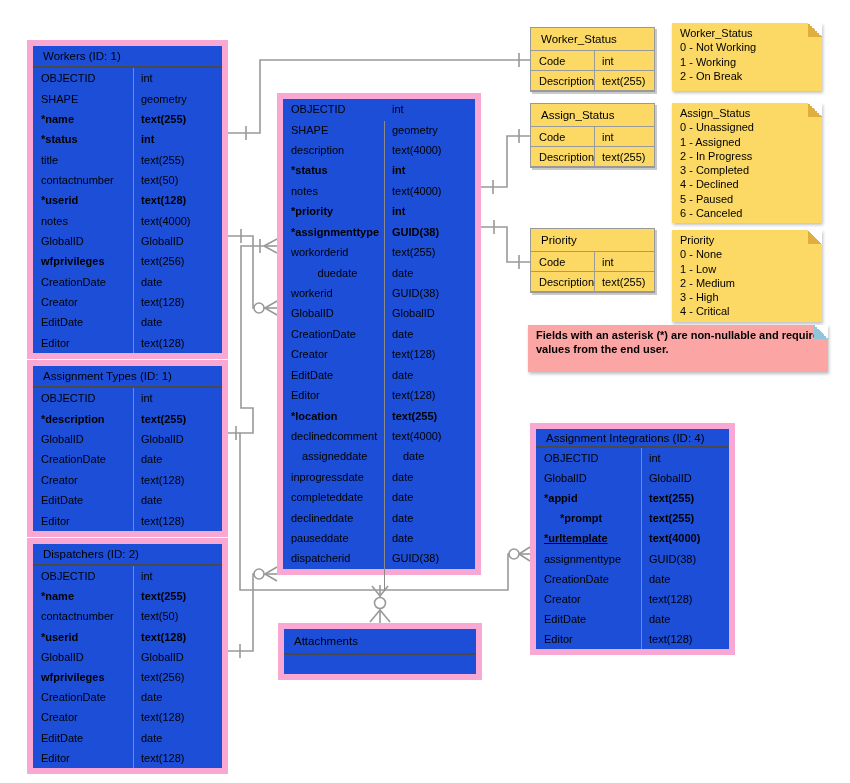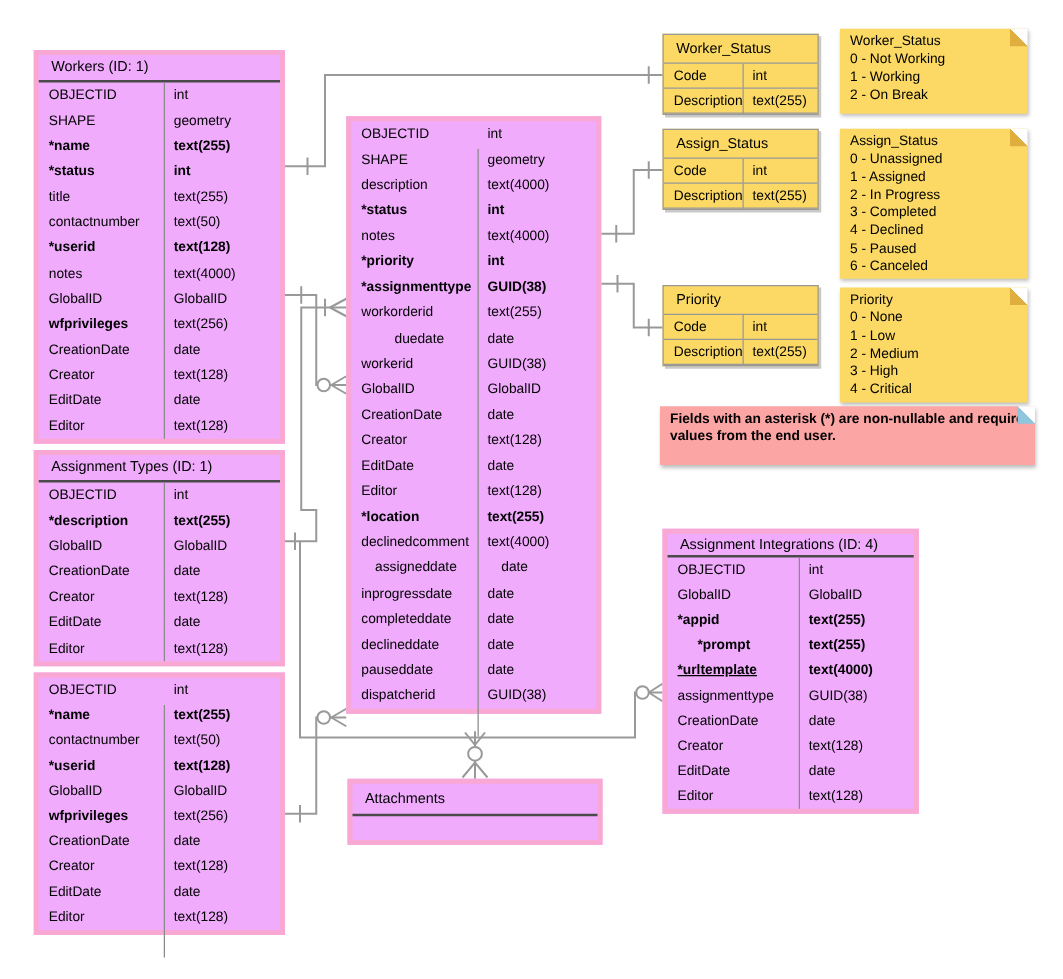--- a/index.html
+++ b/index.html
@@ -1,20 +1,20 @@
 <!DOCTYPE html>
 <html><head>
 <meta charset="utf-8">
 <style>
   html,body{margin:0;padding:0;background:#fff;}
   #canvas{position:relative;width:850px;height:783px;background:#fff;overflow:hidden;
           font-family:"Liberation Sans",sans-serif;color:#000;}
   svg.wires{position:absolute;left:0;top:0;pointer-events:none;}
   svg.wires g{pointer-events:stroke;}
-  .tbl{position:absolute;background:#f0abfc;border:4px solid #f9a8d4;box-sizing:border-box;}
+  .tbl{position:absolute;background:#1d4ed8;border:6px solid #f9a8d4;box-sizing:border-box;}
   .tbl .thead{display:flex;align-items:center;padding-left:10px;font-size:11.5px;
               border-bottom:2px solid #4a4a4a;box-sizing:border-box;white-space:nowrap;}
   .tbl .trow{display:flex;align-items:center;font-size:11px;white-space:nowrap;box-sizing:border-box;}
   .tbl .fn{padding-left:8px;box-sizing:border-box;flex:none;}
   .tbl .ft{padding-left:8px;}
   .vdiv{position:absolute;width:1.4px;background:#8a8a8a;}
   .b{font-weight:bold;}
   .tbl.lookup{background:#FBD964;border:1.5px solid #999;box-shadow:2px 2px 0 #c9c9c9;}
   .tbl.lookup .thead{border-bottom:1.5px solid #999;}
   .tbl.lookup .trow{border-bottom:1.1px solid #999;}
@@ -189,20 +189,23 @@
           <span class="fn" style="width: 100px;">EditDate</span>
           <span class="ft">date</span>
         </div>
         <div class="trow" style="height: 20.43px;">
           <span class="fn" style="width: 100px;">Editor</span>
           <span class="ft">text(128)</span>
         </div>
         <div class="vdiv" style="left: 100px; top: 22px; height: 143.01px;"></div>
       </div>
       <div class="tbl plain" style="left: 27px; top: 538px; width: 201px;">
+        <div class="thead" style="height: 22px;">
+          <span>Dispatchers (ID: 2)</span>
+        </div>
         <div class="trow" style="height: 20.2px;">
           <span class="fn" style="width: 100px;">OBJECTID</span>
           <span class="ft">int</span>
         </div>
         <div class="trow" style="height: 20.2px;">
           <span class="fn b" style="width: 100px;">*name</span>
           <span class="ft b">text(255)</span>
         </div>
         <div class="trow" style="height: 20.2px;">
           <span class="fn" style="width: 100px;">contactnumber</span>

